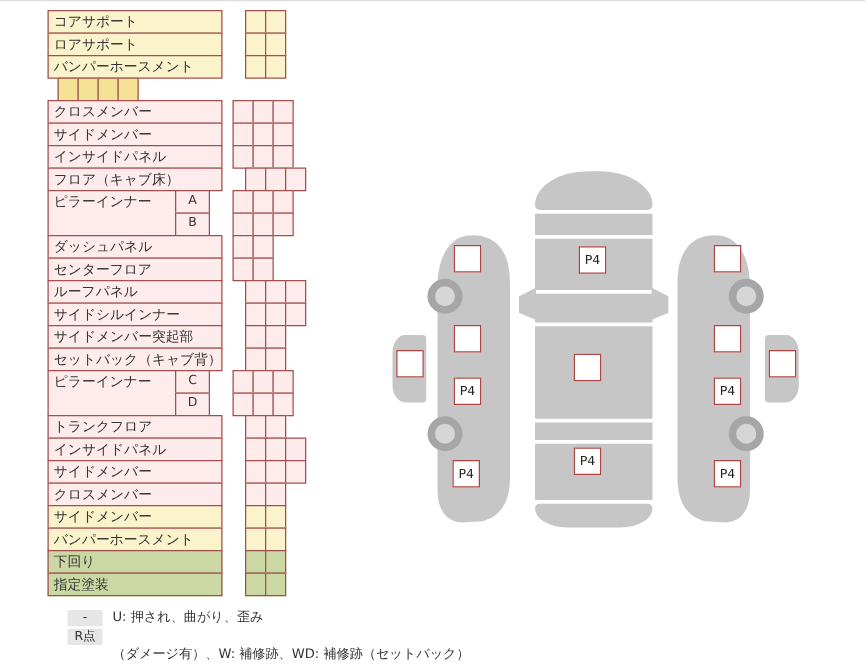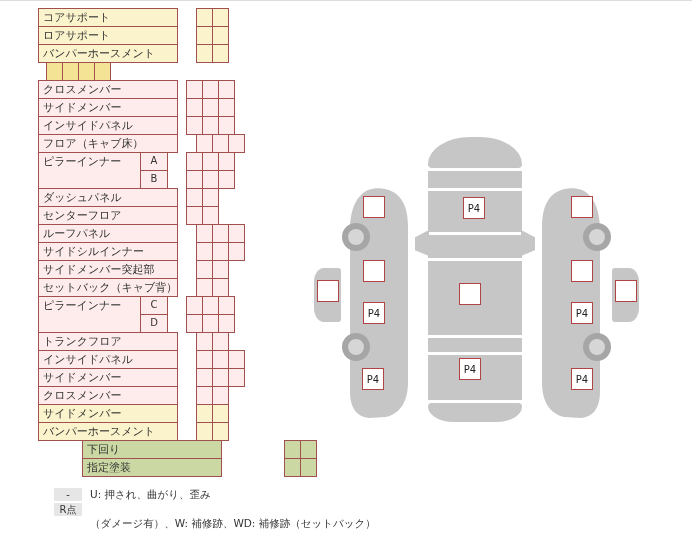--- a/index.html
+++ b/index.html
@@ -16,21 +16,21 @@
   .sub-box{width:28px;height:19px;border:1px solid var(--border,#a0504e);box-sizing:border-box;text-align:center;line-height:16px;font-size:10px;}
   .sub-box + .sub-box{margin-top:-1px;}
   .cellcol{display:flex;flex-direction:column;}
   .cellcol .cellstrip + .cellstrip{margin-top:-1px;}
   .cellstrip{display:flex;height:19px;}
   .cell{width:17px;height:19px;border:1px solid var(--border,#a0504e);box-sizing:border-box;}
   .cell + .cell{margin-left:-1px;}
   .c-yellow{background:var(--yellow,#fbf3cb);}
   .c-orange{background:var(--orange,#f4e394);}
   .c-pink{background:var(--pink,#fdeceb);}
-  .c-green{background:var(--green,#cbd8a3);margin-left:44px;}
+  .c-green{background:var(--green,#cbd8a3);}
 
   
   .legend{position:absolute;left:54px;top:487px;font-size:10.5px;line-height:15px;color:#333;}
   .legend-row{display:flex;align-items:flex-start;}
   .badge{display:inline-block;width:28px;box-sizing:border-box;background:#e6e6e6;text-align:center;margin-right:8px;font-size:10px;line-height:13px;border-radius:1px;margin-top:1px;}
   .badge.ghost{visibility:hidden;}
 
   
   .diagram{position:absolute;left:0;top:0;width:692px;height:535px;}
   .topview{position:absolute;left:428px;top:137px;width:94px;height:285px;}

